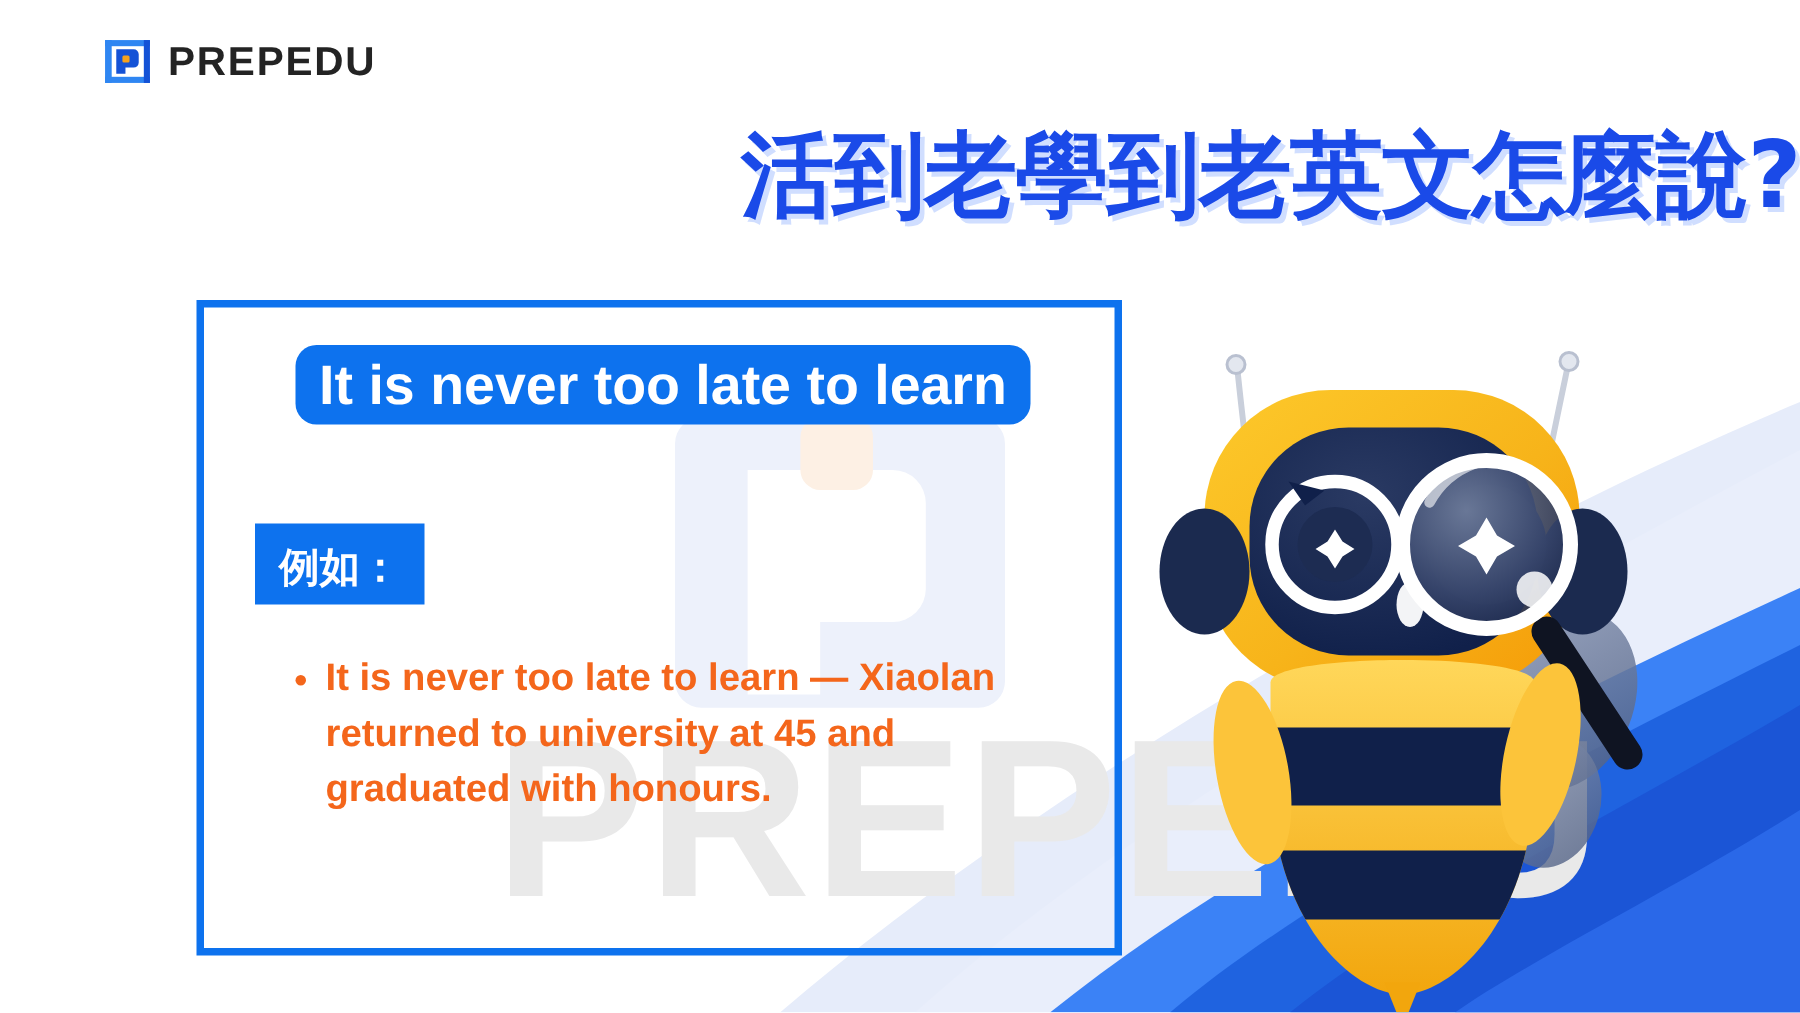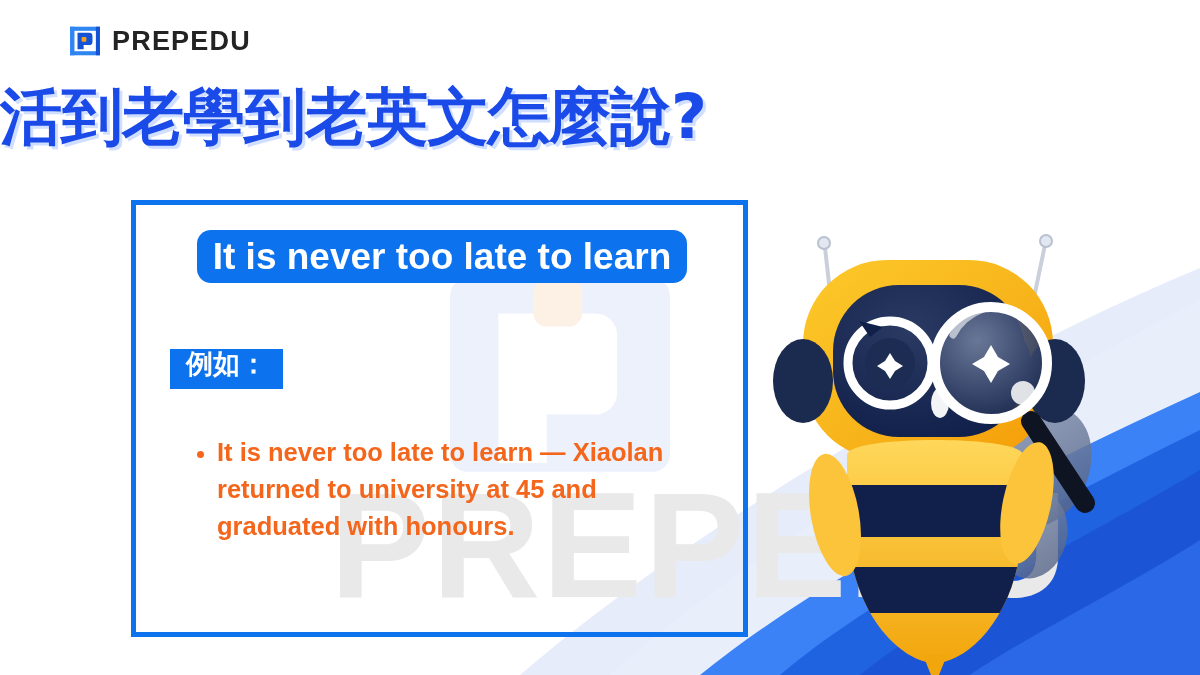--- a/index.html
+++ b/index.html
@@ -31,21 +31,21 @@
   
   .logo{position:absolute;left:68px;top:24px;display:flex;align-items:center;gap:10px;}
   .logo-mark{width:34px;height:34px;position:relative;}
   .logo-text{
     font-size:27px;font-weight:800;letter-spacing:1.2px;color:#232323;
     line-height:1;
   }
 
   
   .headline{
-    position:absolute;left:0;top:84px;width:1200px;text-align:left;
+    position:absolute;left:0;top:84px;width:1200px;text-align:right;
     font-family:"DejaVu Sans","Liberation Sans",sans-serif;
     font-size:62px;font-weight:900;line-height:1.05;
     color:#1a4ae8;letter-spacing:-1px;
     text-shadow:3px 3px 0 rgba(120,160,255,0.35);
     white-space:nowrap;
   }
 
   
   .card{
     position:absolute;left:131px;top:200px;width:617px;height:437px;
@@ -61,21 +61,21 @@
   .phrase-wrap .hl{
     background:#0d72ee;
     box-decoration-break:clone;-webkit-box-decoration-break:clone;
     padding:6px 16px;border-radius:14px;
   }
 
   .eg-badge{
     position:absolute;left:170px;top:349px;
     background:#0d72ee;color:#ffffff;
     font-size:27px;font-weight:800;
-    padding:0 16px 9px 16px;line-height:1.15;
+    padding:14px 16px 9px 16px;line-height:1.15;
   }
 
   .example{
     position:absolute;left:175px;top:418px;width:520px;
     color:#f4661b;
     font-size:25.5px;font-weight:800;line-height:1.46;
   }
   .example ul{margin:16px;padding:0 0 0 26px;list-style:disc;}
   .example li::marker{font-size:22px;}
   .example .zh{display:block;text-indent:18px;}

